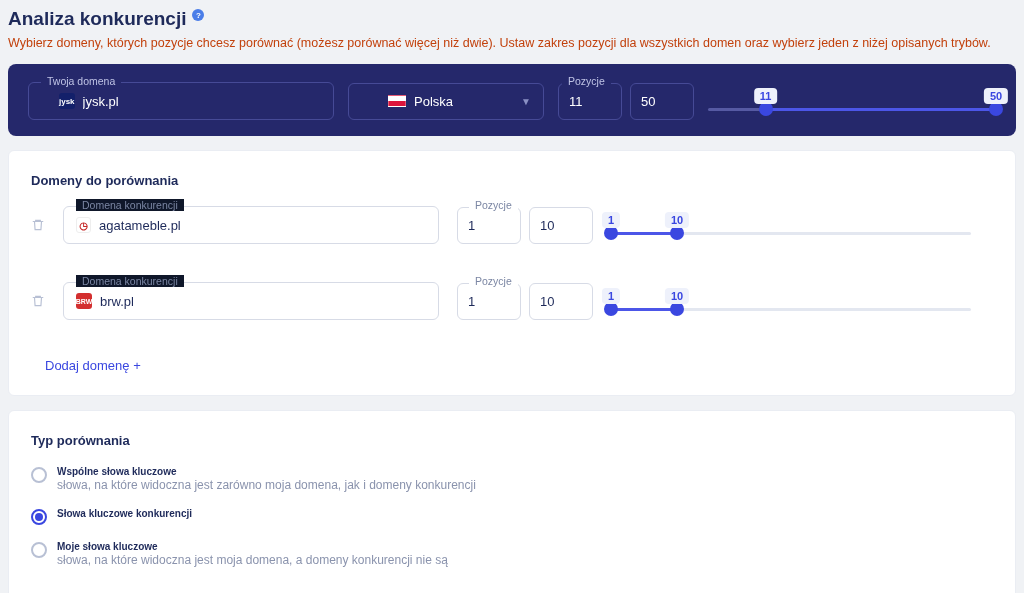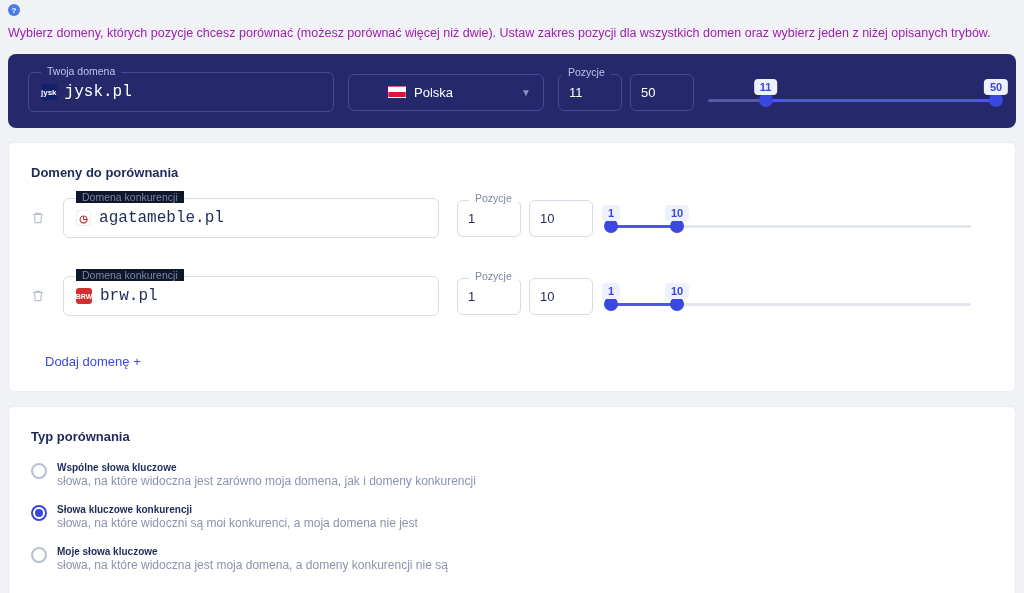--- a/index.html
+++ b/index.html
@@ -10,21 +10,21 @@
     font-size: 13px;
     padding: 8px;
   }
   .page-title { font-size: 19px; font-weight: 600; color: #1e2a5a; display: flex; align-items: center; gap: 6px; }
   .info-dot {
     width: 12px; height: 12px; border-radius: 50%;
     background: #4a7de8; color: #fff; font-size: 8px; font-weight: bold;
     display: inline-flex; align-items: center; justify-content: center;
     position: relative; top: -4px;
   }
-  .subtitle { color: #a21caf; font-size: 12.5px; margin-top: 6px; margin-bottom: 14px; }
+  .subtitle { color: #c2410c; font-size: 12.5px; margin-top: 6px; margin-bottom: 14px; }
 
   .hero-bar {
     background: #25286b;
     border-radius: 8px;
     padding: 18px 20px 16px;
     display: flex;
     align-items: center;
     gap: 14px;
     color: #fff;
   }
@@ -51,25 +51,25 @@
   .domain-input {
     display: flex; align-items: center; gap: 8px;
     width: 280px;
   }
   .domain-input.white { width: 350px; }
   .favicon {
     width: 16px; height: 16px; border-radius: 3px;
     display: inline-flex; align-items: center; justify-content: center;
     font-size: 8px; font-weight: bold;
   }
-  .favicon.jysk { background: #13206a; color: #fff; }
+  .favicon.jysk { background: #13206a; color: #fff; margin-left: 18px; }
   .favicon.agata { background: #fff; color: #c62828; border: 1px solid #eee; font-size: 10px;}
   .favicon.brw { background: #d32f2f; color: #fff; font-size: 7px;}
 
-  .text-plain { background: transparent; border: none; color: inherit; font-size: 16px; outline: none; width: 100%; font-family: Liberation Mono, monospace; }
+  .text-plain { background: transparent; border: none; color: inherit; font-size: 13px; outline: none; width: 100%; }
   .hero-bar .text-plain { color: #fff; }
 
   .country-select {
     display: flex; align-items: center; gap: 8px;
     width: 170px; justify-content: space-between;
   }
   .flag {
     width: 18px; height: 12px; display: inline-block;
     background: linear-gradient(to bottom, #fff 0%, #fff 50%, #dc143c 50%, #dc143c 100%);
     border: 1px solid rgba(255,255,255,0.3);
@@ -141,20 +141,21 @@
   .radio.checked::after {
     content: ""; width: 8px; height: 8px; border-radius: 50%; background: #3a47e0;
   }
   .radio-label { font-size: 10px; font-weight: 600; color: #1e2a5a; }
   .radio-desc { font-size: 12px; color: #8a93ad; margin-top: 1px; }
 </style>
 </head>
 <body>
 
 <div class="page-title">
+  <span>Analiza konkurencji</span>
   <span class="info-dot">?</span>
 </div>
 <div class="subtitle">Wybierz domeny, których pozycje chcesz porównać (możesz porównać więcej niż dwie). Ustaw zakres pozycji dla wszystkich domen oraz wybierz jeden z niżej opisanych trybów.</div>
 
 <div class="hero-bar">
   <div class="fieldset">
     <span class="legend">Twoja domena</span>
     <div class="domain-input">
       <span class="favicon jysk">jysk</span>
       <input class="text-plain" value="jysk.pl" style="">
@@ -266,21 +267,20 @@
     <span class="radio "></span>
     <div>
       <div class="radio-label">Wspólne słowa kluczowe</div>
       <div class="radio-desc">słowa, na które widoczna jest zarówno moja domena, jak i domeny konkurencji</div>
     </div>
       </div>
       <div class="radio-row">
     <span class="radio checked"></span>
     <div>
       <div class="radio-label">Słowa kluczowe konkurencji</div>
-      <div class="radio-desc">słowa, na które widoczni są moi konkurenci, a moja domena nie jest</div>
     </div>
       </div>
       <div class="radio-row">
     <span class="radio "></span>
     <div>
       <div class="radio-label">Moje słowa kluczowe</div>
       <div class="radio-desc">słowa, na które widoczna jest moja domena, a domeny konkurencji nie są</div>
     </div>
       </div>
     </div>

